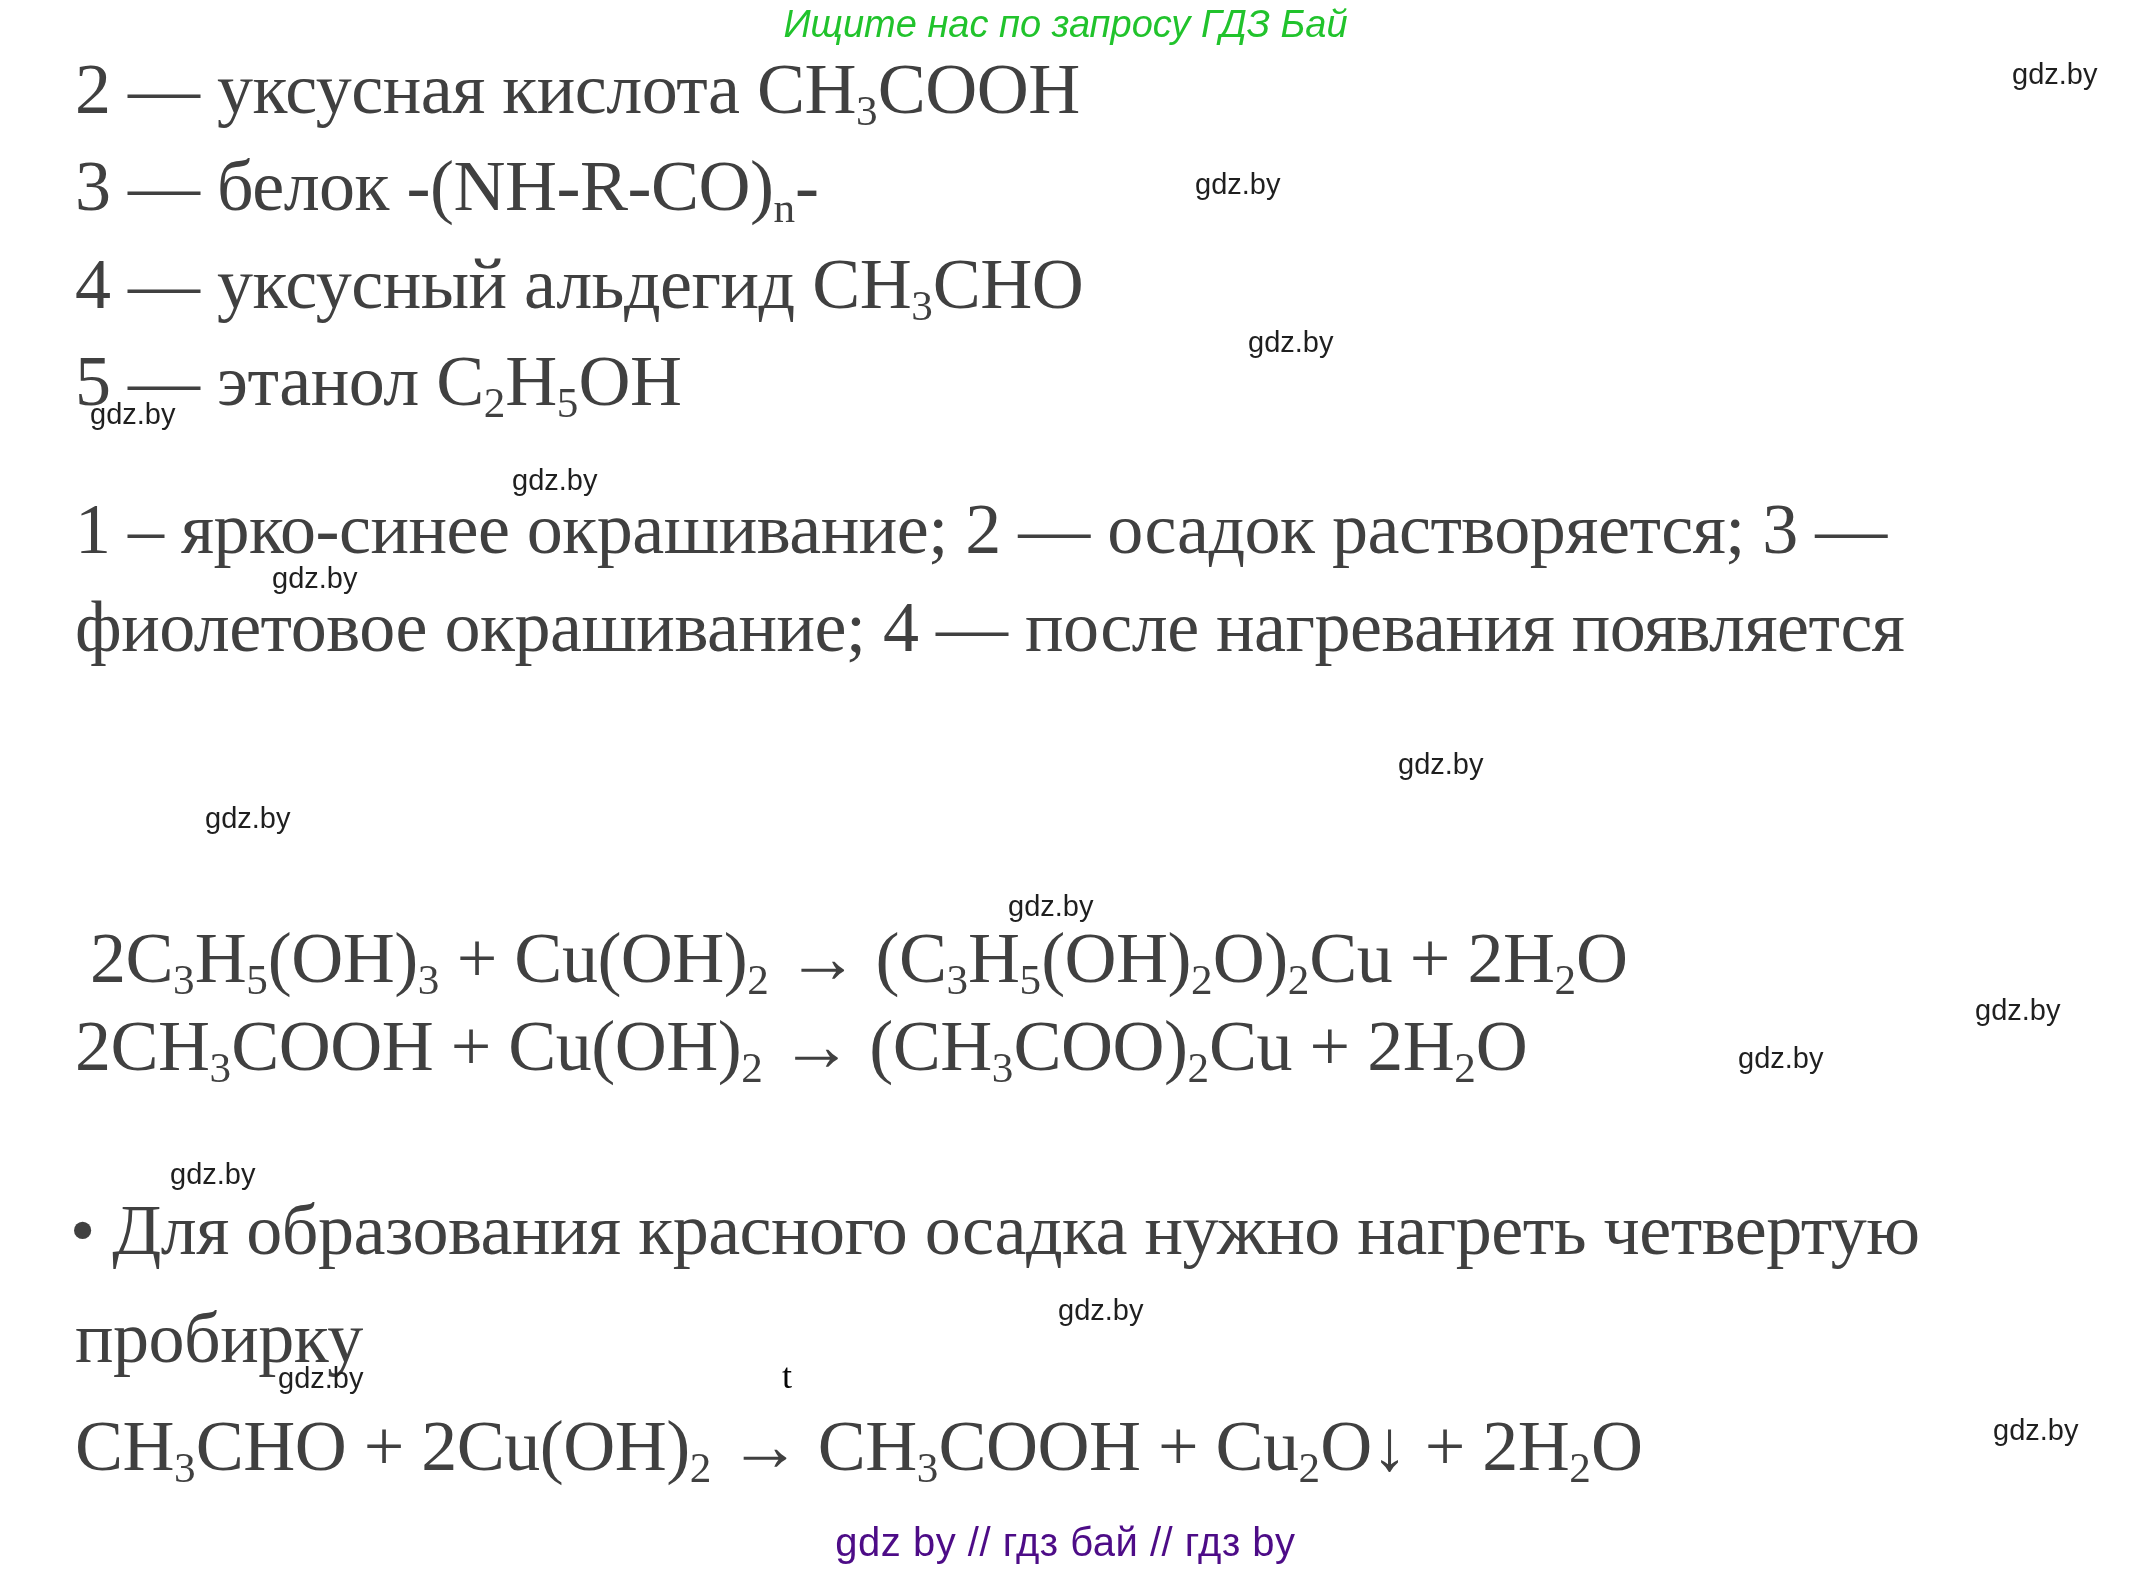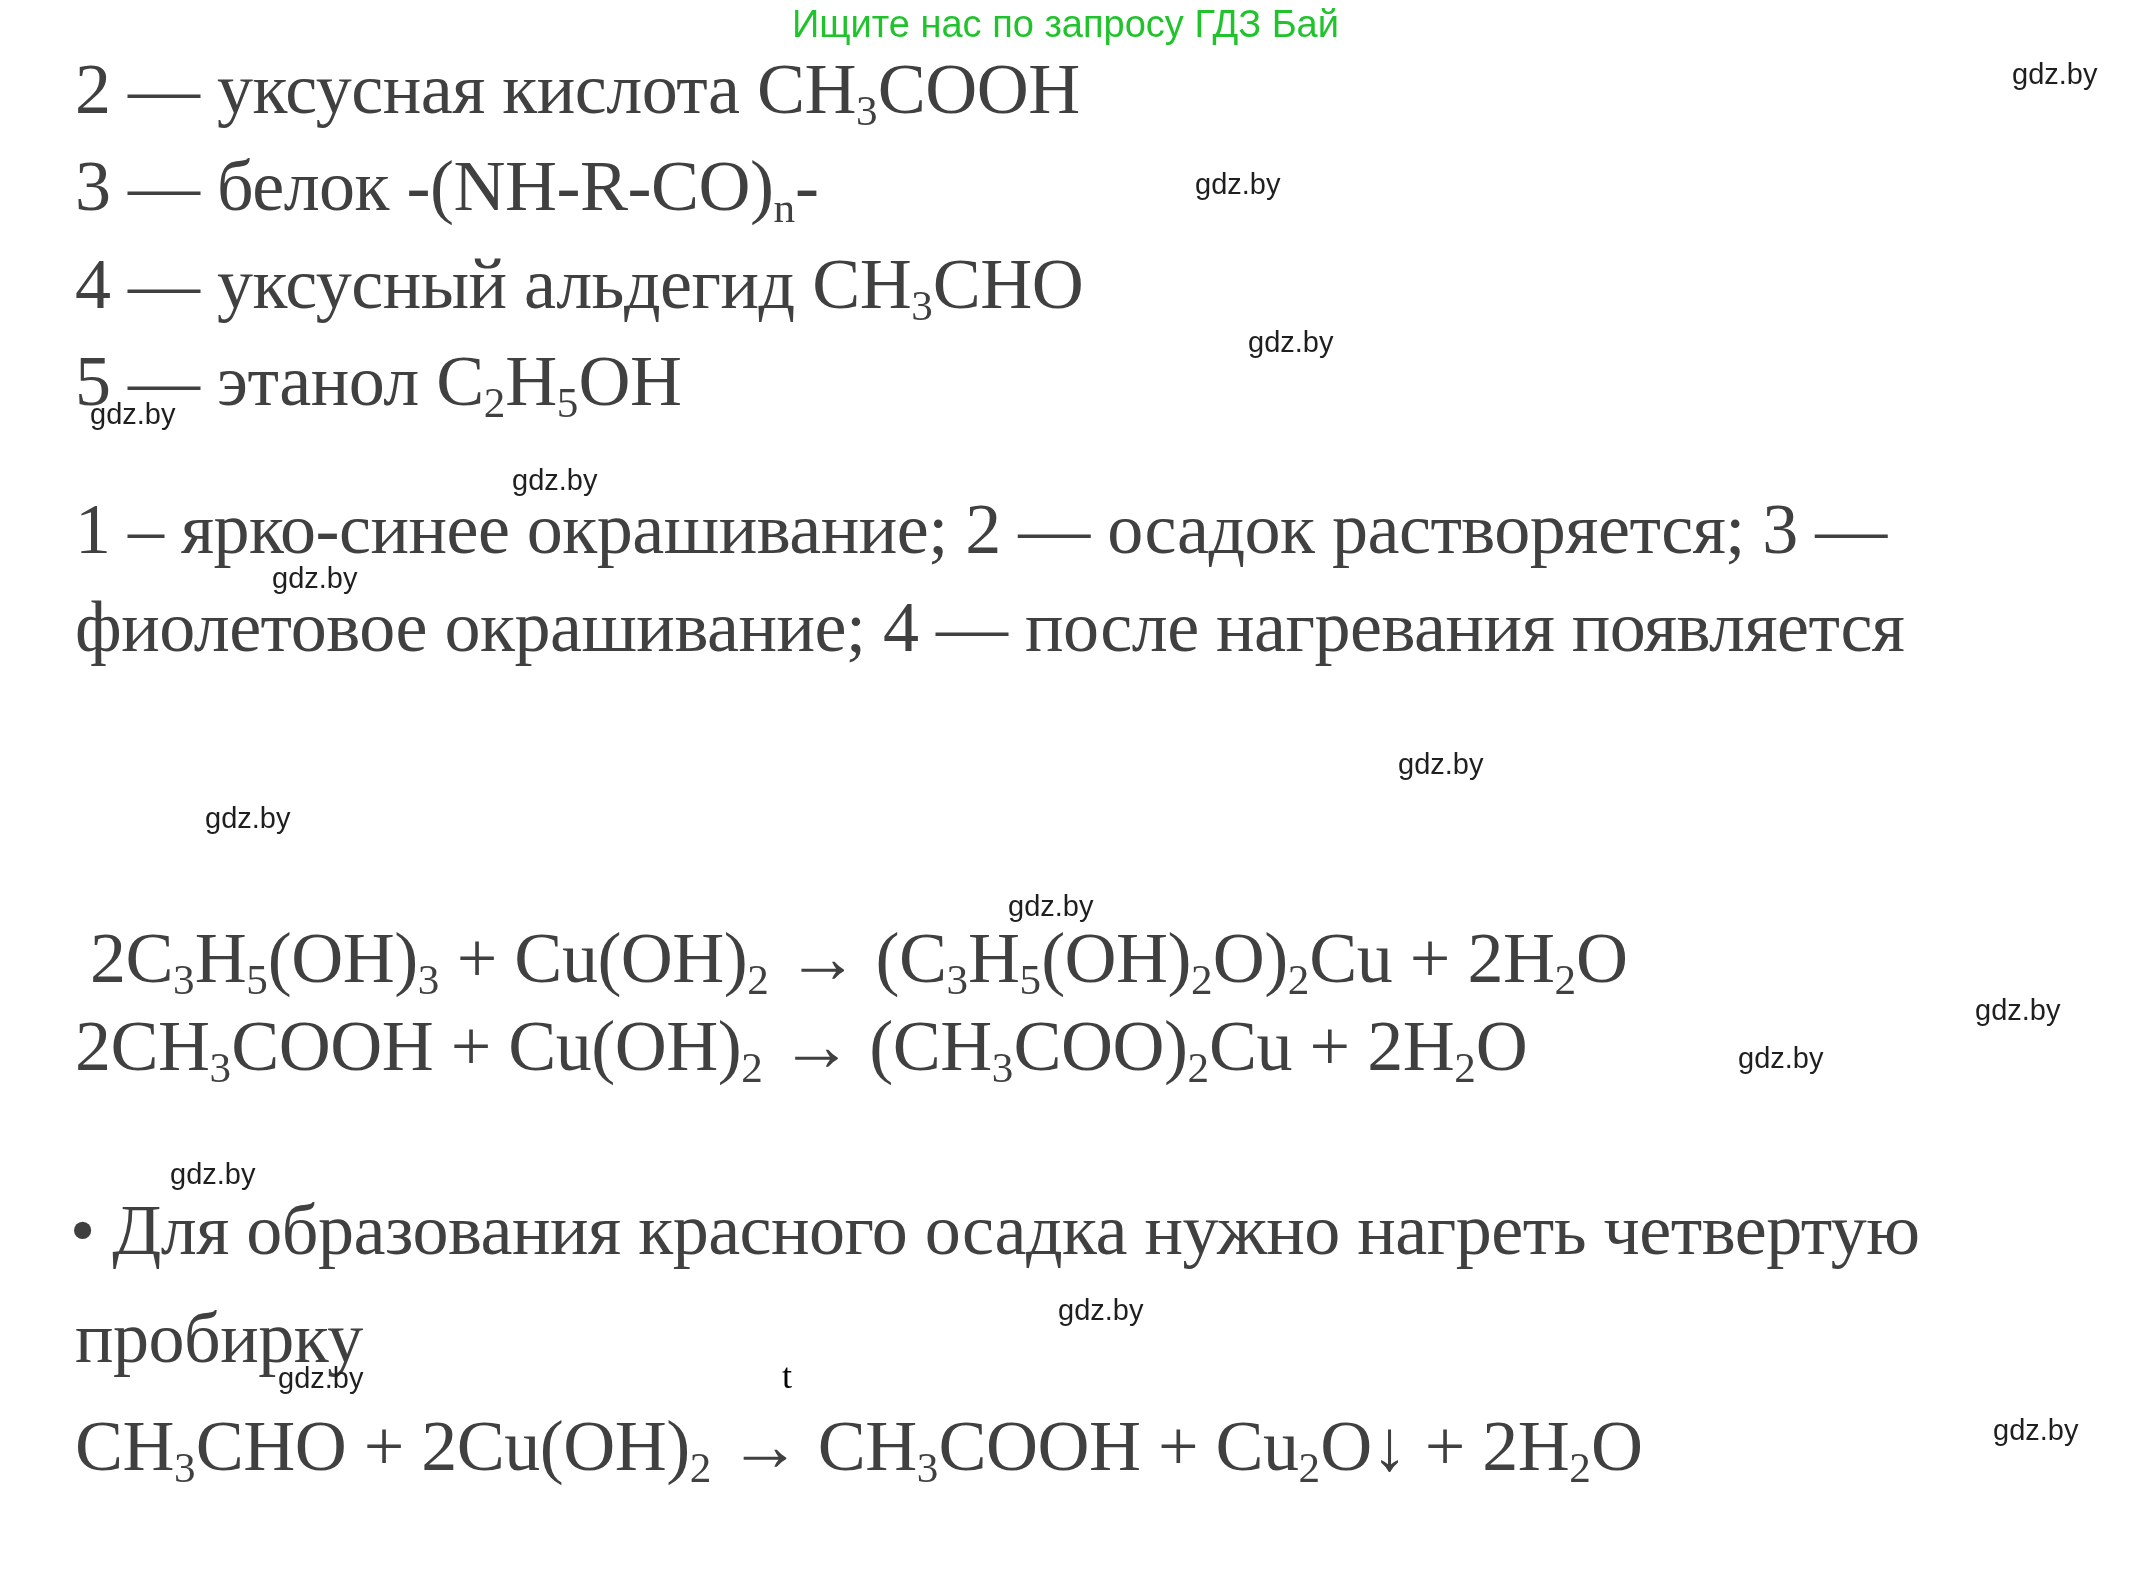--- a/index.html
+++ b/index.html
@@ -27,21 +27,21 @@
     position:absolute;top:1520px;left:0;width:100%;text-align:center;
     font-family:"Liberation Sans",sans-serif;font-size:40px;letter-spacing:0.5px;
     white-space:nowrap;
   }
 </style>
 </head>
 <body>
 
 <div class="page">
 
-  <div class="promo-header" style="color: rgb(33, 195, 44);">Ищите нас по запросу ГДЗ Бай</div>
+  <div class="promo-header" style="color: rgb(33, 195, 44); font-style: italic;">Ищите нас по запросу ГДЗ Бай</div>
 
   <div class="serif-line" style="left:75px;top:51px;"><span>2 — уксусная кислота CH</span><sub>3</sub><span>COOH</span></div>
   <div class="serif-line" style="left:75px;top:148px;"><span>3 — белок -(NH-R-CO)</span><sub>n</sub><span>-</span></div>
   <div class="serif-line" style="left:75px;top:246px;"><span>4 — уксусный альдегид CH</span><sub>3</sub><span>CHO</span></div>
   <div class="serif-line" style="left:75px;top:343px;"><span>5 — этанол C</span><sub>2</sub><span>H</span><sub>5</sub><span>OH</span></div>
 
   <div class="serif-line" style="left:75px;top:491px;">1 – ярко-синее окрашивание; 2 — осадок растворяется; 3 —</div>
   <div class="serif-line" style="left:75px;top:589px;">фиолетовое окрашивание; 4 — после нагревания появляется</div>
 
   <div class="serif-line" style="left:90px;top:920px;"><span>2C</span><sub>3</sub><span>H</span><sub>5</sub><span>(OH)</span><sub>3</sub><span> + Cu(OH)</span><sub>2</sub><span> → (C</span><sub>3</sub><span>H</span><sub>5</sub><span>(OH)</span><sub>2</sub><span>O)</span><sub>2</sub><span>Cu + 2H</span><sub>2</sub><span>O</span></div>
@@ -64,14 +64,15 @@
       <div class="watermark" style="left: 205px; top: 804px;">gdz.by</div>
       <div class="watermark" style="left: 1008px; top: 892px;">gdz.by</div>
       <div class="watermark" style="left: 1975px; top: 996px;">gdz.by</div>
       <div class="watermark" style="left: 1738px; top: 1044px;">gdz.by</div>
       <div class="watermark" style="left: 170px; top: 1160px;">gdz.by</div>
       <div class="watermark" style="left: 1058px; top: 1296px;">gdz.by</div>
       <div class="watermark" style="left: 278px; top: 1364px;">gdz.by</div>
       <div class="watermark" style="left: 1993px; top: 1416px;">gdz.by</div>
     </div>
 
+  <div class="site-footer" style="color: rgb(77, 12, 135);">gdz by  //  гдз бай  //  гдз by</div>
 
 </div>
 
 </body></html>

